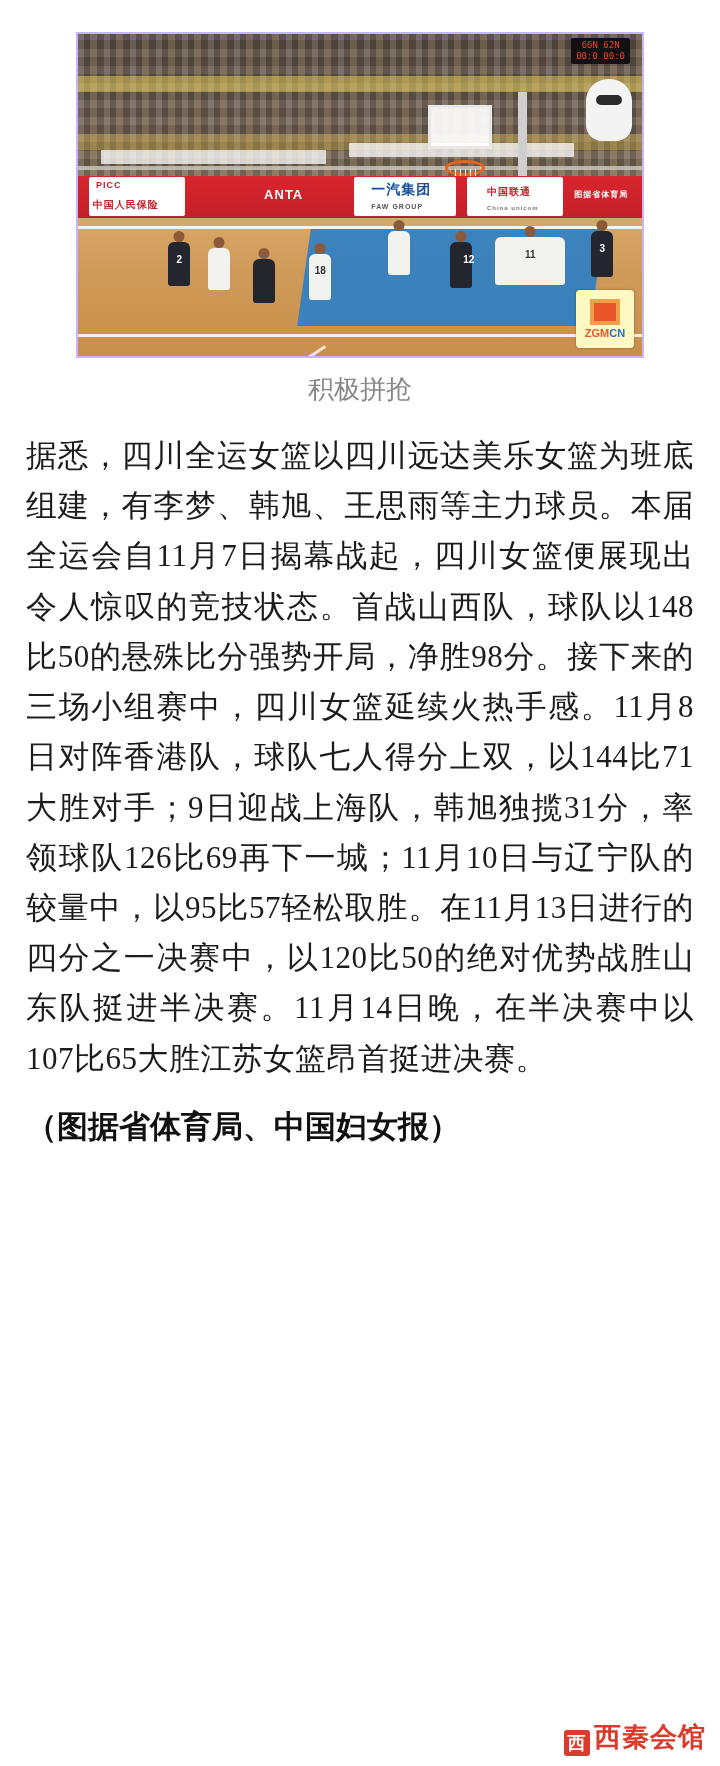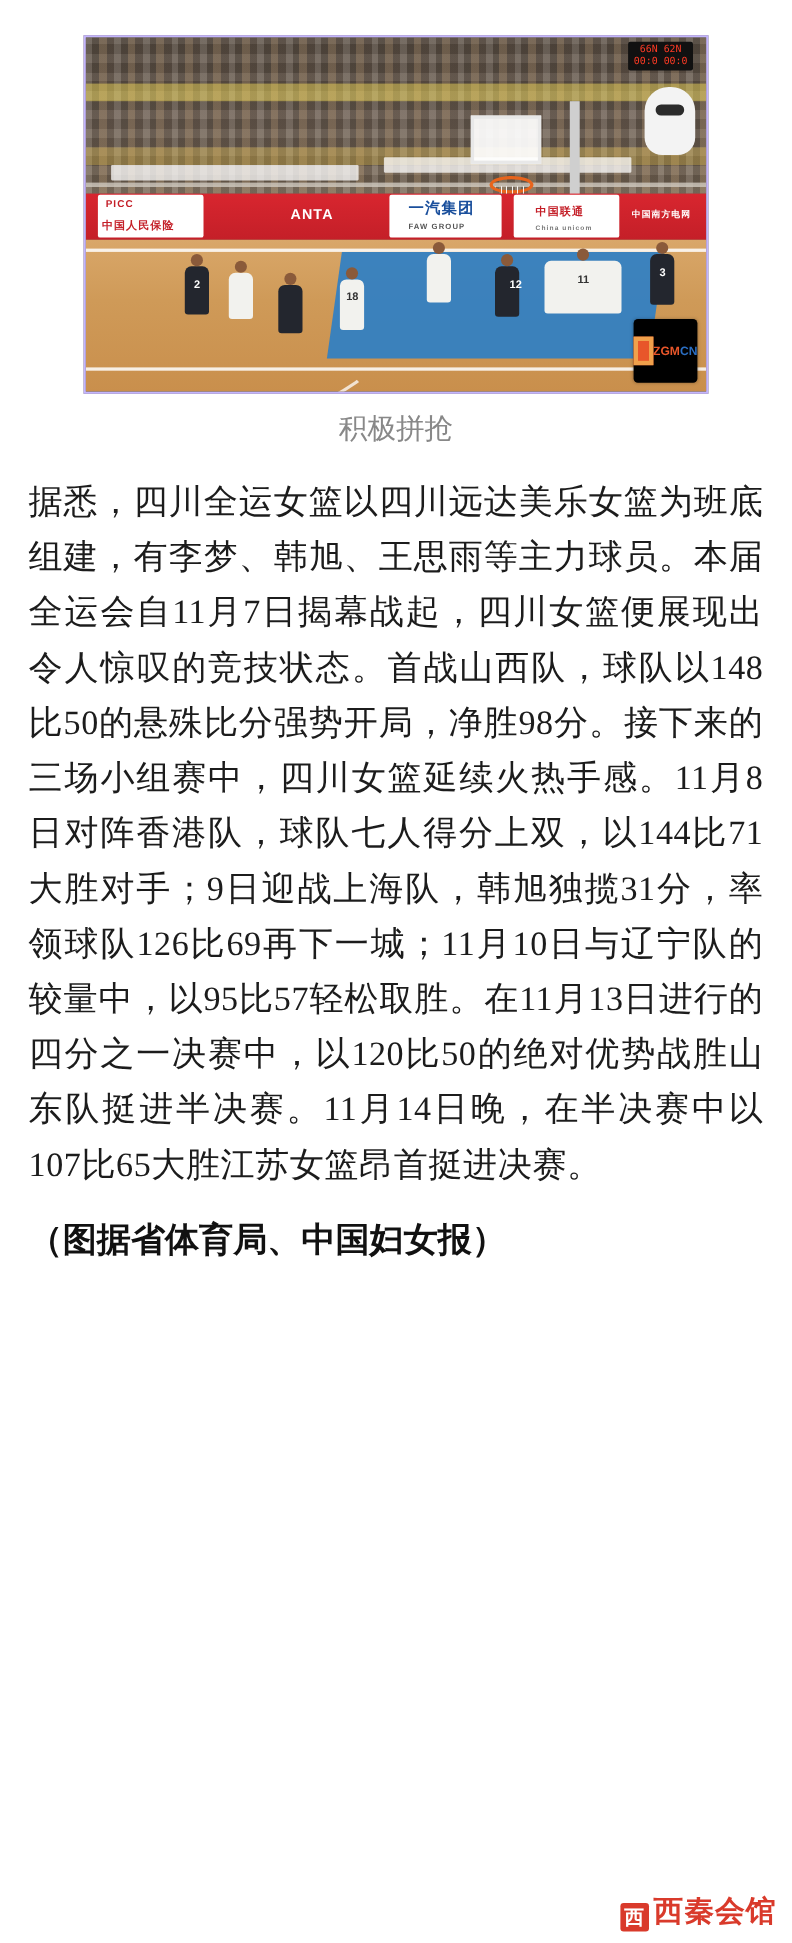--- a/index.html
+++ b/index.html
@@ -182,24 +182,25 @@
     position: absolute;
     left: 10px; top: 16px;
     width: 26px; height: 10px;
     background: #2b2b2b;
     border-radius: 5px;
   }
   .logo-badge {
     position: absolute;
     right: 8px; bottom: 8px;
     width: 58px; height: 58px;
-    background: #000000;
+    background: #fef9c3;
     border-radius: 4px;
     box-shadow: 0 0 3px rgba(0,0,0,.3);
     display: flex;
+    flex-direction: column;
     align-items: center;
     justify-content: center;
   }
   .logo-badge .sq {
     width: 30px; height: 26px;
     background: #e8562a;
     border: 4px solid #f0a04b;
     box-sizing: border-box;
   }
   .logo-badge .txt {
@@ -286,21 +287,21 @@
       <div class="banner-text" style="left:33%;top:47%;height:6%;font-size:13px;color:#fff;">ANTA</div>
 
       <div class="banner-white-box" style="left:49%;top:44.5%;width:18%;height:12%;"></div>
       <div class="banner-text" style="left:52%;top:45.5%;height:6%;font-size:14px;color:#1a4f9c;">一汽集团</div>
       <div class="banner-text" style="left:52%;top:51%;height:5%;font-size:7px;color:#555;">FAW GROUP</div>
 
       <div class="banner-white-box" style="left:69%;top:44.5%;width:17%;height:12%;"></div>
       <div class="banner-text" style="left:72.5%;top:46%;height:6%;font-size:10px;color:#c41f28;">中国联通</div>
       <div class="banner-text" style="left:72.5%;top:51.5%;height:5%;font-size:6px;color:#777;">China unicom</div>
 
-      <div class="banner-text" style="left:88%;top:47%;height:6%;font-size:8px;color:#fff;writing-mode:horizontal-tb;">中国南方电网</div>
+      <div class="banner-text" style="left:88%;top:47%;height:6%;font-size:8px;color:#fff;writing-mode:horizontal-tb;">图据省体育局</div>
 
       <div class="court">
         <div class="court-blue"></div>
         <div class="court-line" style="left:0;top:6%;right:0;height:3px;"></div>
         <div class="court-line" style="left:0;bottom:14%;right:0;height:3px;"></div>
         <div class="arc" style="left:-12%;top:-32%;width:62%;height:150%;border-color:rgba(255,255,255,.75);border-right-color:transparent;border-top-color:transparent;"></div>
 
         <div class="player" style="left:16%;top:18%;height:44px;background:#23262e;">
           <div class="head"></div>
           <div class="num" style="color:#fff;">2</div>

